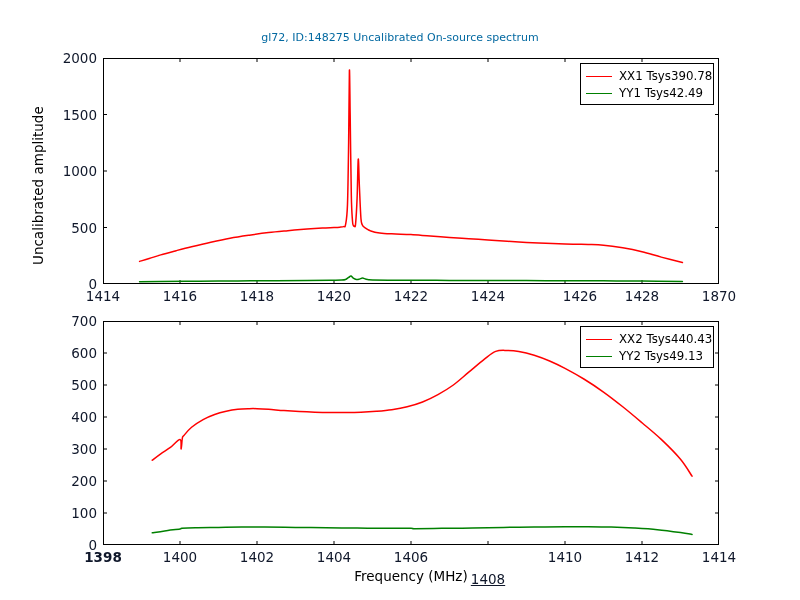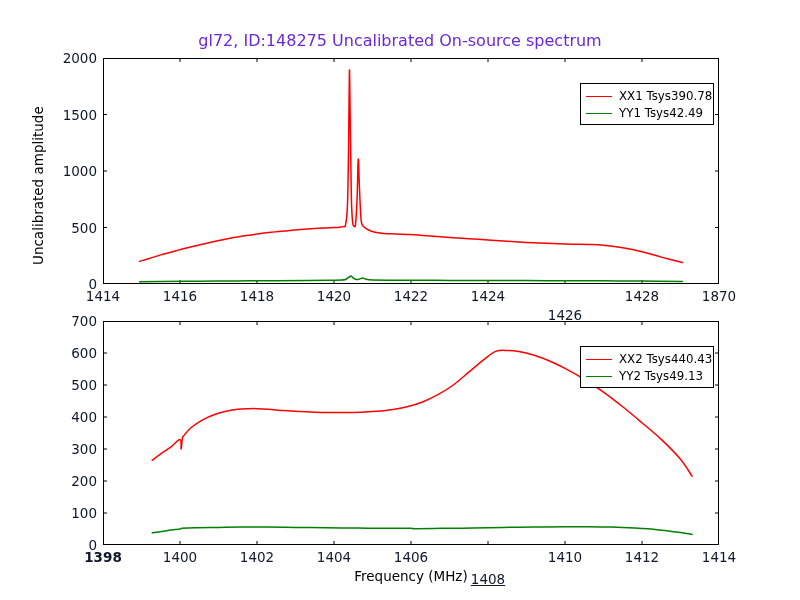--- a/index.html
+++ b/index.html
@@ -5,21 +5,21 @@
   html,body{margin:0;padding:0;}
   body{
     width:800px;height:600px;
     background:#ffffff;
     font-family:"DejaVu Sans","Liberation Sans",sans-serif;
     overflow:hidden;
   }
   #root{position:relative;width:800px;height:600px;}
   .figtitle{
     position:absolute;left:0;top:31px;width:800px;
-    text-align:center;font-size:16px;color:#6d28d9;
+    text-align:center;font-size:11px;color:#0369a1;
     letter-spacing:0px;
   }
   .panel{position:absolute;}
   .axes-frame{
     position:absolute;left:0;top:0;width:100%;height:100%;
     border:1.1px solid #000;box-sizing:border-box;
     background:#fff;
   }
   .plotsvg{position:absolute;left:0;top:0;}
   .ticklabel{
@@ -30,21 +30,21 @@
   .ylabel{
     position:absolute;font-size:13.5px;color:#000;
     transform-origin:0 0;transform:rotate(-90deg);white-space:nowrap;
   }
   .xlabel{
     position:absolute;font-size:13.5px;color:#000;text-align:center;
     white-space:nowrap;transform:translateX(-50%);
   }
   .legend{
     position:absolute;border:1px solid #000;background:#fff;
-    padding:4px 6px 4px 5px;box-sizing:border-box;margin-top:20px;
+    padding:4px 6px 4px 5px;box-sizing:border-box;
   }
   .legend-row{
     display:flex;align-items:center;height:17px;
   }
   .legend-swatch{
     width:26px;height:0;border-top:1.6px solid #000;margin-right:7px;
     flex:0 0 26px;
   }
   .legend-text{font-size:11.8px;color:#000;white-space:nowrap;line-height:17px;}
 </style>
@@ -91,21 +91,21 @@
       </svg>
   </div>
 
   <div id="top-xticks">
       <div class="ticklabel xtick" style="left: 103px; top: 288px;">1414</div>
       <div class="ticklabel xtick" style="left: 180px; top: 288px;">1416</div>
       <div class="ticklabel xtick" style="left: 257px; top: 288px;">1418</div>
       <div class="ticklabel xtick" style="left: 334px; top: 288px;">1420</div>
       <div class="ticklabel xtick" style="left: 411px; top: 288px;">1422</div>
       <div class="ticklabel xtick" style="left: 488px; top: 288px;">1424</div>
-      <div class="ticklabel xtick" style="left: 565px; top: 288px; margin-top: 19px;">1426</div>
+      <div class="ticklabel xtick" style="left: 580px; top: 288px;">1426</div>
       <div class="ticklabel xtick" style="left: 642px; top: 288px; text-align: center;">1428</div>
       <div class="ticklabel xtick" style="left: 719px; top: 288px;">1870</div>
     </div>
   <div id="top-yticks">
       <div class="ticklabel ytick" style="left: 45px; width: 52px; top: 284px;">0</div>
       <div class="ticklabel ytick" style="left: 45px; width: 52px; top: 227.5px;">500</div>
       <div class="ticklabel ytick" style="left: 45px; width: 52px; top: 171px;">1000</div>
       <div class="ticklabel ytick" style="left: 45px; width: 52px; top: 114.5px;">1500</div>
       <div class="ticklabel ytick" style="left: 45px; width: 52px; top: 58px;">2000</div>
     </div>

